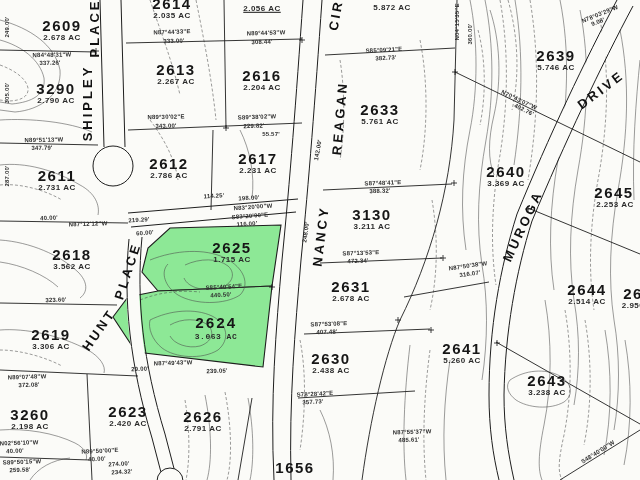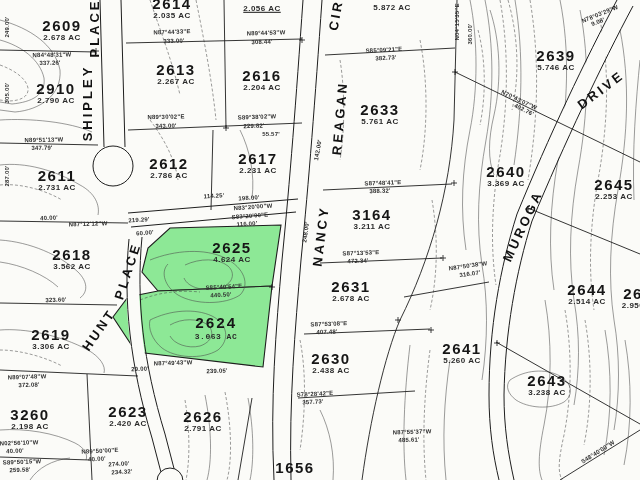--- a/index.html
+++ b/index.html
@@ -156,21 +156,21 @@
       </div>
       <div class="lbl lot" style="left: 262px; top: 9px; text-decoration: underline;">
         <span class="lot-id"></span>
         <span class="lot-ac">2.056 AC</span>
       </div>
       <div class="lbl lot" style="left: 392px; top: 8px;">
         <span class="lot-id"></span>
         <span class="lot-ac">5.872 AC</span>
       </div>
       <div class="lbl lot" style="left: 56px; top: 93px;">
-        <span class="lot-id">2910</span>
+        <span class="lot-id">3290</span>
         <span class="lot-ac">2.790 AC</span>
       </div>
       <div class="lbl lot" style="left: 176px; top: 74px;">
         <span class="lot-id">2613</span>
         <span class="lot-ac">2.267 AC</span>
       </div>
       <div class="lbl lot" style="left: 262px; top: 80px;">
         <span class="lot-id">2616</span>
         <span class="lot-ac">2.204 AC</span>
       </div>
@@ -191,31 +191,31 @@
         <span class="lot-ac">2.786 AC</span>
       </div>
       <div class="lbl lot" style="left: 258px; top: 163px;">
         <span class="lot-id">2617</span>
         <span class="lot-ac">2.231 AC</span>
       </div>
       <div class="lbl lot" style="left: 506px; top: 176px;">
         <span class="lot-id">2640</span>
         <span class="lot-ac">3.369 AC</span>
       </div>
-      <div class="lbl lot" style="left: 614px; top: 189px;">
+      <div class="lbl lot" style="left: 614px; top: 197px; text-align: right;">
         <span class="lot-id">2645</span>
         <span class="lot-ac">2.253 AC</span>
       </div>
       <div class="lbl lot" style="left: 372px; top: 219px;">
-        <span class="lot-id">3164</span>
+        <span class="lot-id">3130</span>
         <span class="lot-ac">3.211 AC</span>
       </div>
       <div class="lbl lot" style="left: 232px; top: 252px;">
         <span class="lot-id">2625</span>
-        <span class="lot-ac">4.624 AC</span>
+        <span class="lot-ac">1.715 AC</span>
       </div>
       <div class="lbl lot" style="left: 72px; top: 259px;">
         <span class="lot-id">2618</span>
         <span class="lot-ac">3.562 AC</span>
       </div>
       <div class="lbl lot" style="left: 351px; top: 291px;">
         <span class="lot-id">2631</span>
         <span class="lot-ac">2.678 AC</span>
       </div>
       <div class="lbl lot" style="left: 587px; top: 294px;">

